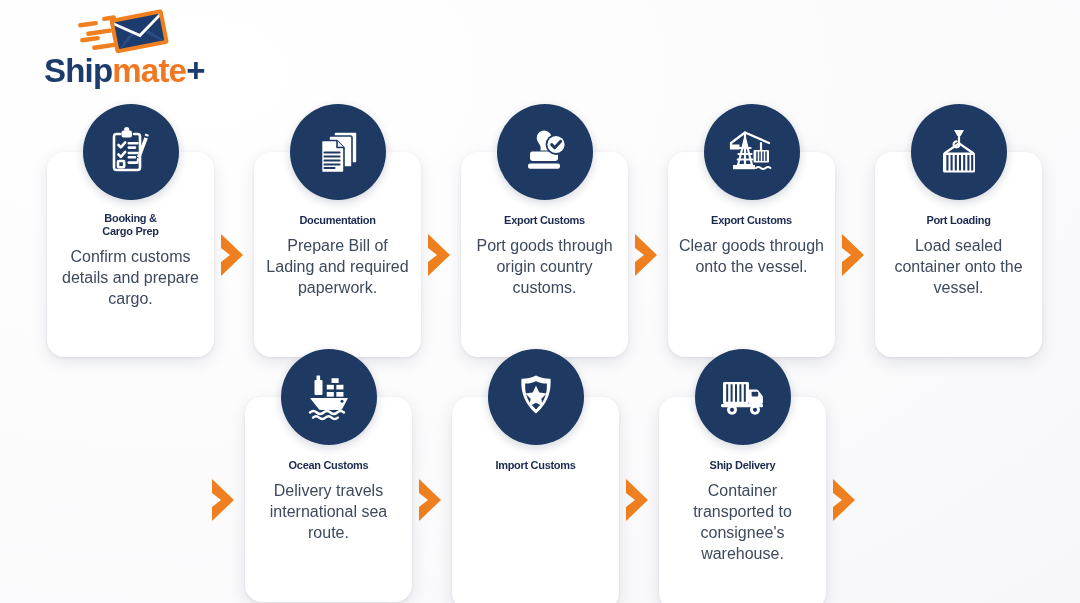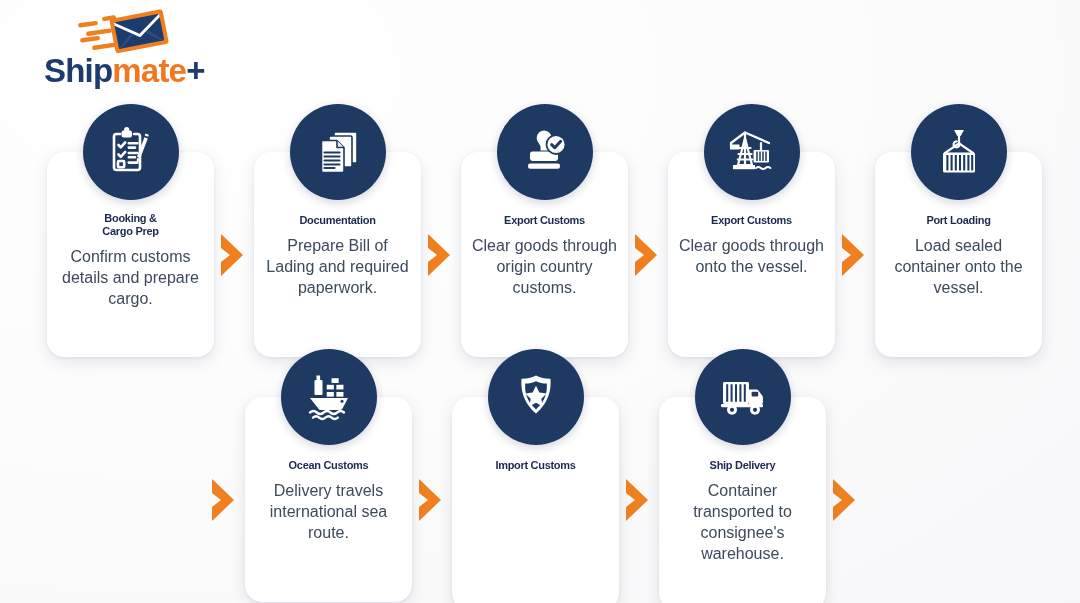--- a/index.html
+++ b/index.html
@@ -216,21 +216,21 @@
         <svg width="56" height="56" viewBox="0 0 56 56">
           <path d="M22 8.5 a7.5 7.5 0 0 1 12.6 5.5 c0 3.4 -2.4 5.1 -3.4 7.5 c-0.7 1.7 -0.6 3.4 -0.4 5.1 h-7.3 c0.2 -1.7 0.3 -3.4 -0.4 -5.1 c-1 -2.4 -3.4 -4.1 -3.4 -7.5 a7.5 7.5 0 0 1 2.3 -5.5 z" fill="#ffffff"></path>
           <rect x="13" y="27.5" width="28" height="9.5" rx="2.4" fill="#ffffff"></rect>
           <rect x="11" y="39.5" width="32" height="5.2" rx="2.2" fill="#ffffff"></rect>
           <circle cx="39" cy="20.5" r="10.4" fill="#1e3a63"></circle>
           <circle cx="39" cy="20.5" r="8.6" fill="#ffffff"></circle>
           <path d="M34.7 20.6 l3 3.1 l6 -6.4" fill="none" stroke="#1e3a63" stroke-width="3" stroke-linecap="round" stroke-linejoin="round"></path>
         </svg>
       </div>
       <div class="step-title">Export Customs</div>
-      <p class="step-desc">Clear goods through origin country customs.</p>
+      <p class="step-desc">Port goods through origin country customs.</p>
     </div>
 
     <div class="arrow">
       <svg width="30" height="46" viewBox="0 0 30 46">
           <path d="M2 2 L24 23 L2 44 L2 30 L11 23 L2 16 Z" fill="#f0801f"></path>
         </svg>
     </div>
 
     <div class="step">
       <div class="icon-badge">

